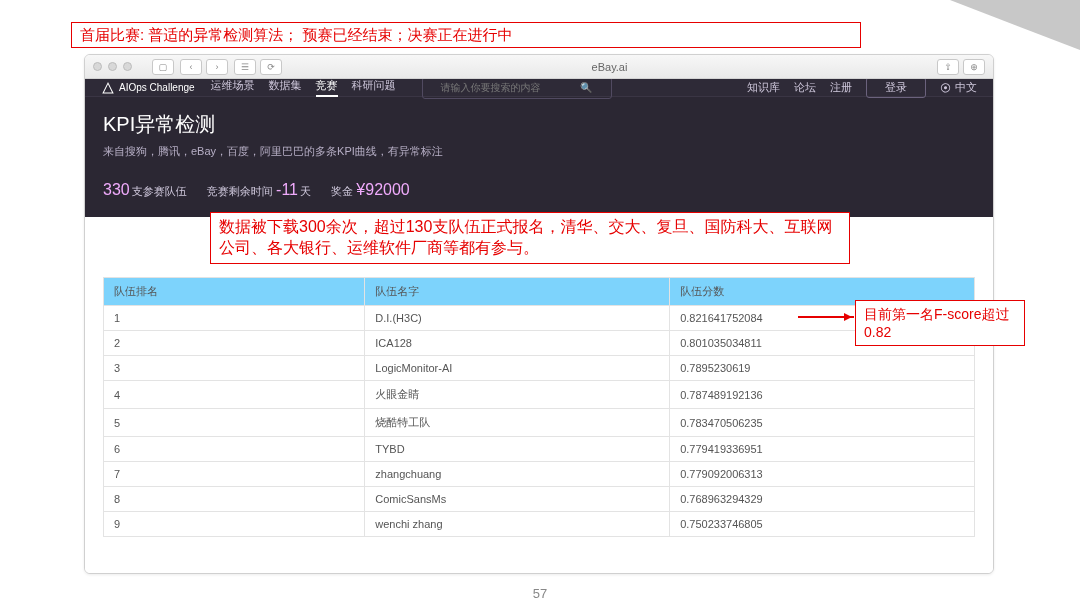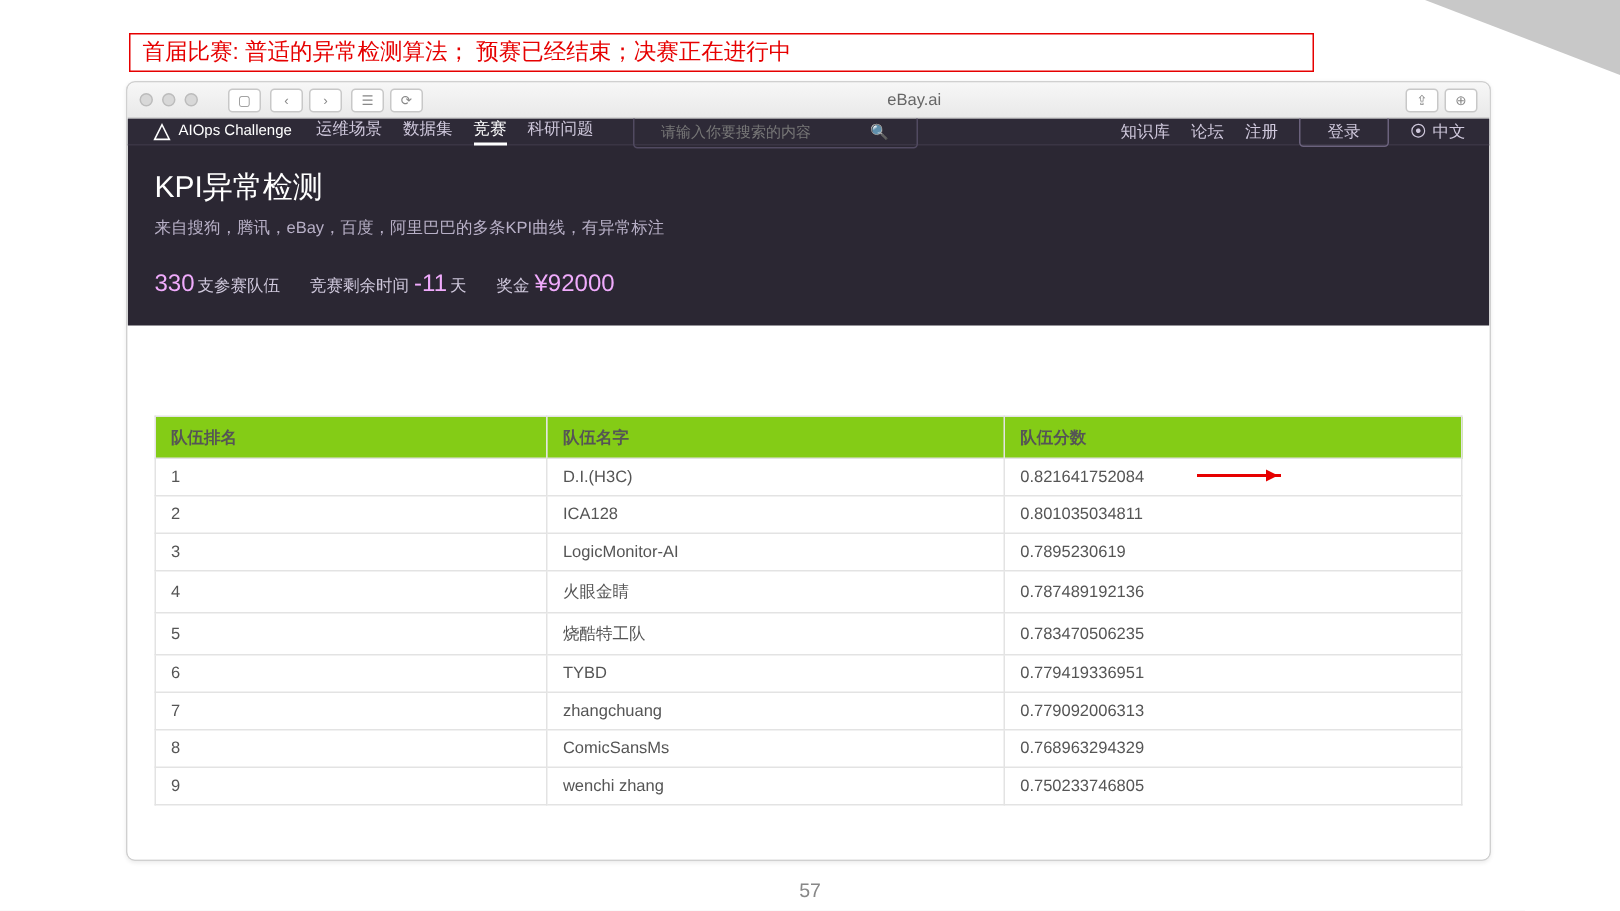--- a/index.html
+++ b/index.html
@@ -1,20 +1,20 @@
 <!DOCTYPE html>
 <html><head>
 <meta charset="utf-8">
 <style>
   * { box-sizing: border-box; margin: 0; padding: 0; }
   html, body { width: 1080px; height: 607px; background: #f5f5f5; font-family: -apple-system, "Helvetica Neue", Arial, sans-serif; font-size: 12px; color: #333; }
   .slide { position: relative; width: 1080px; height: 607px; background: #fff; overflow: hidden; }
   .corner-tri { position: absolute; top: 0; right: 0; width: 0; height: 0; border-left: 130px solid transparent; border-top: 50px solid #c8c8c8; }
   .annot { position: absolute; border: 1.5px solid #e60000; color: #e60000; background: #fff; padding: 4px 8px; font-size: 15px; line-height: 1.3; }
-  .annot.top { top: 22px; left: 86px; width: 790px; height: 26px; display:flex; align-items:center; }
+  .annot.top { top: 22px; left: 71px; width: 790px; height: 26px; display:flex; align-items:center; }
   .annot.mid { top: 212px; left: 210px; width: 640px; font-size: 16px; }
   .annot.right { top: 300px; left: 855px; width: 170px; font-size: 14px; }
   .arrow { position: absolute; top: 316px; left: 798px; width: 56px; height: 2px; background: #e60000; }
   .arrow:before { content:''; position:absolute; right:-2px; top:-3px; border:4px solid transparent; border-left:8px solid #e60000; }
 
   .browser { position: absolute; top: 54px; left: 84px; width: 910px; height: 520px; border: 1px solid #d0d0d0; border-radius: 6px; background: #fff; box-shadow: 0 1px 3px rgba(0,0,0,.08); overflow: hidden; }
   .chrome-bar { height: 24px; background: linear-gradient(#f7f7f7,#e9e9e9); border-bottom:1px solid #d3d3d3; display:flex; align-items:center; padding:0 8px; gap:6px; }
   .dot { width:9px; height:9px; border-radius:50%; background:#d8d8d8; border:1px solid #bcbcbc; }
   .chrome-btn { width:22px; height:16px; border:1px solid #c8c8c8; border-radius:3px; background:#fff; display:flex; align-items:center; justify-content:center; font-size:9px; color:#888; }
   .chrome-url { flex:1; text-align:center; font-size:11px; color:#666; }
@@ -39,21 +39,21 @@
   .subtitle { font-size:11px; color:#b7afc6; }
   .stats { margin-top:22px; display:flex; align-items:baseline; gap:18px; color:#e8e4ee; }
   .stat-num { font-size:16px; color:#f0abfc; }
   .stat-lbl { font-size:11px; color:#cfc8dc; margin-left:2px; }
 
   .content { padding: 60px 18px 10px; }
   .perpage { font-size:11px; color:#666; margin-bottom:6px; display:flex; align-items:center; gap:4px; }
   .perpage .sel { border:1px solid #ccc; padding:1px 4px; border-radius:2px; display:inline-flex; align-items:center; gap:3px; }
   table { width:100%; border-collapse:collapse; font-size:11px; }
   th, td { border:1px solid #e3e3e3; padding:6px 10px; text-align:left; }
-  th { background:#84cc16; color:#555; font-weight:700; }
+  th { background:#7dd3fc; color:#555; font-weight:400; }
   td { color:#555; }
 
   .pagenum { position:absolute; bottom:6px; left:0; width:100%; text-align:center; color:#888; font-size:13px; }
 </style>
 </head>
 <body>
 
 <div class="slide">
   <div class="corner-tri"></div>
 
@@ -189,16 +189,18 @@
                 <td>wenchi zhang</td>
                 <td>0.750233746805</td>
               </tr>
             </tbody>
         </table>
 
       </div>
     </div>
   </div>
 
+  <div class="annot mid">数据被下载300余次，超过130支队伍正式报名，清华、交大、复旦、国防科大、互联网公司、各大银行、运维软件厂商等都有参与。</div>
   <div class="arrow"></div>
+  <div class="annot right">目前第一名F-score超过0.82</div>
 
   <div class="pagenum">57</div>
 </div>
 
 </body></html>

